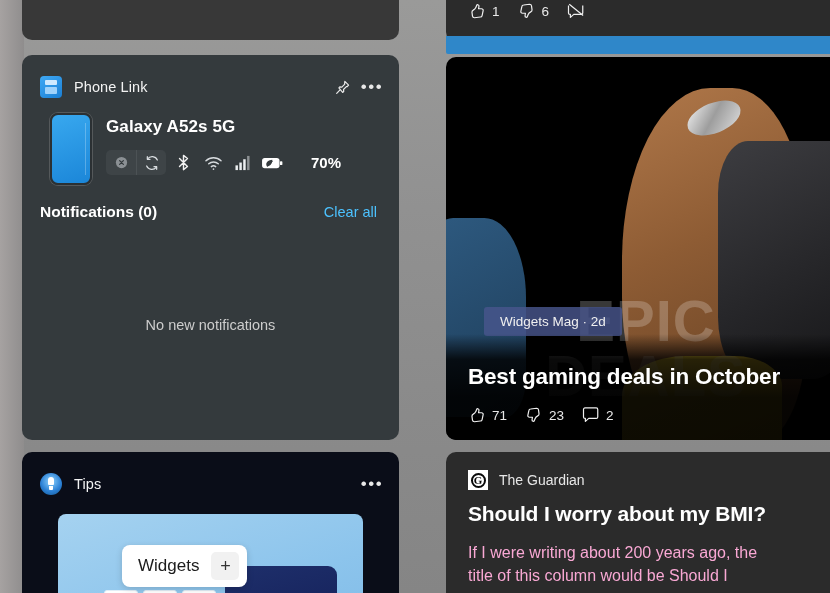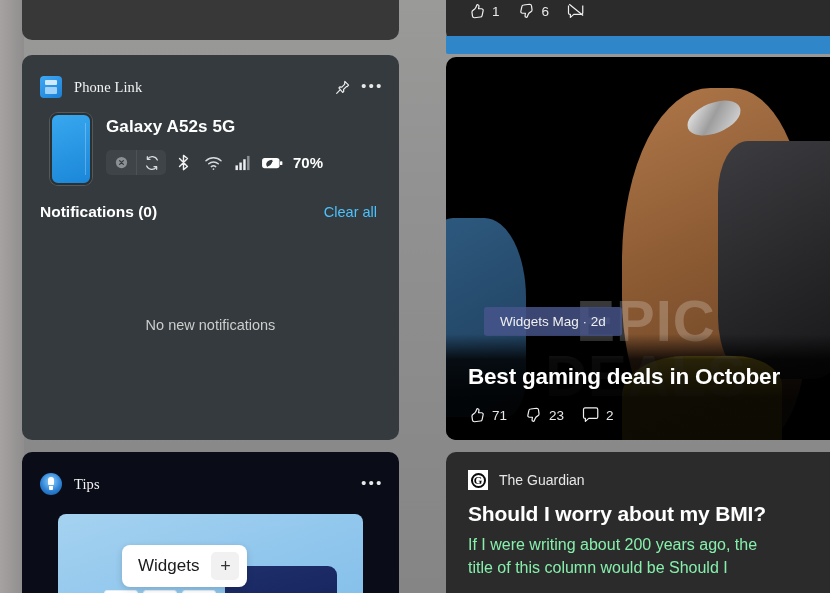--- a/index.html
+++ b/index.html
@@ -52,21 +52,20 @@
     left: 22px; top: 55px;
     width: 377px; height: 385px;
   }
 
   .wg-header {
     display: flex;
     align-items: center;
     height: 40px;
     padding: 0 12px 0 18px;
     margin-top: 12px;
-    font-family: Liberation Serif, serif;
   }
   .wg-title {
     font-size: 14.5px;
     color: #f2f2f2;
     margin-left: 12px;
     letter-spacing: .1px;
     flex: 1;
   }
 
   .app-icon-phonelink {
@@ -157,21 +156,21 @@
 
   .status-ico {
     width: 26px; height: 25px;
     display: flex; align-items: center; justify-content: center;
     margin-left: 4px;
   }
   .battery-pct {
     font-size: 15px;
     font-weight: bold;
     color: #ffffff;
-    margin-left: 7px;
+    margin-left: 25px;
   }
 
   
   .notif-bar {
     display: flex;
     align-items: baseline;
     justify-content: space-between;
     padding: 18px 22px 0 18px;
   }
   .notif-title {
@@ -451,22 +450,22 @@
   }
   .guardian-headline {
     font-size: 21px;
     font-weight: bold;
     color: #ffffff;
     margin-top: 12px;
     letter-spacing: -.15px;
   }
   .guardian-body {
     font-size: 16px;
-    color: #86efac;
-    margin-top: 8px;
+    color: #f9a8d4;
+    margin-top: 16px;
     line-height: 1.42;
   }
 
   svg { display: block; }
 </style>
 </head>
 <body>
 
 <div id="backdrop"></div>
 

